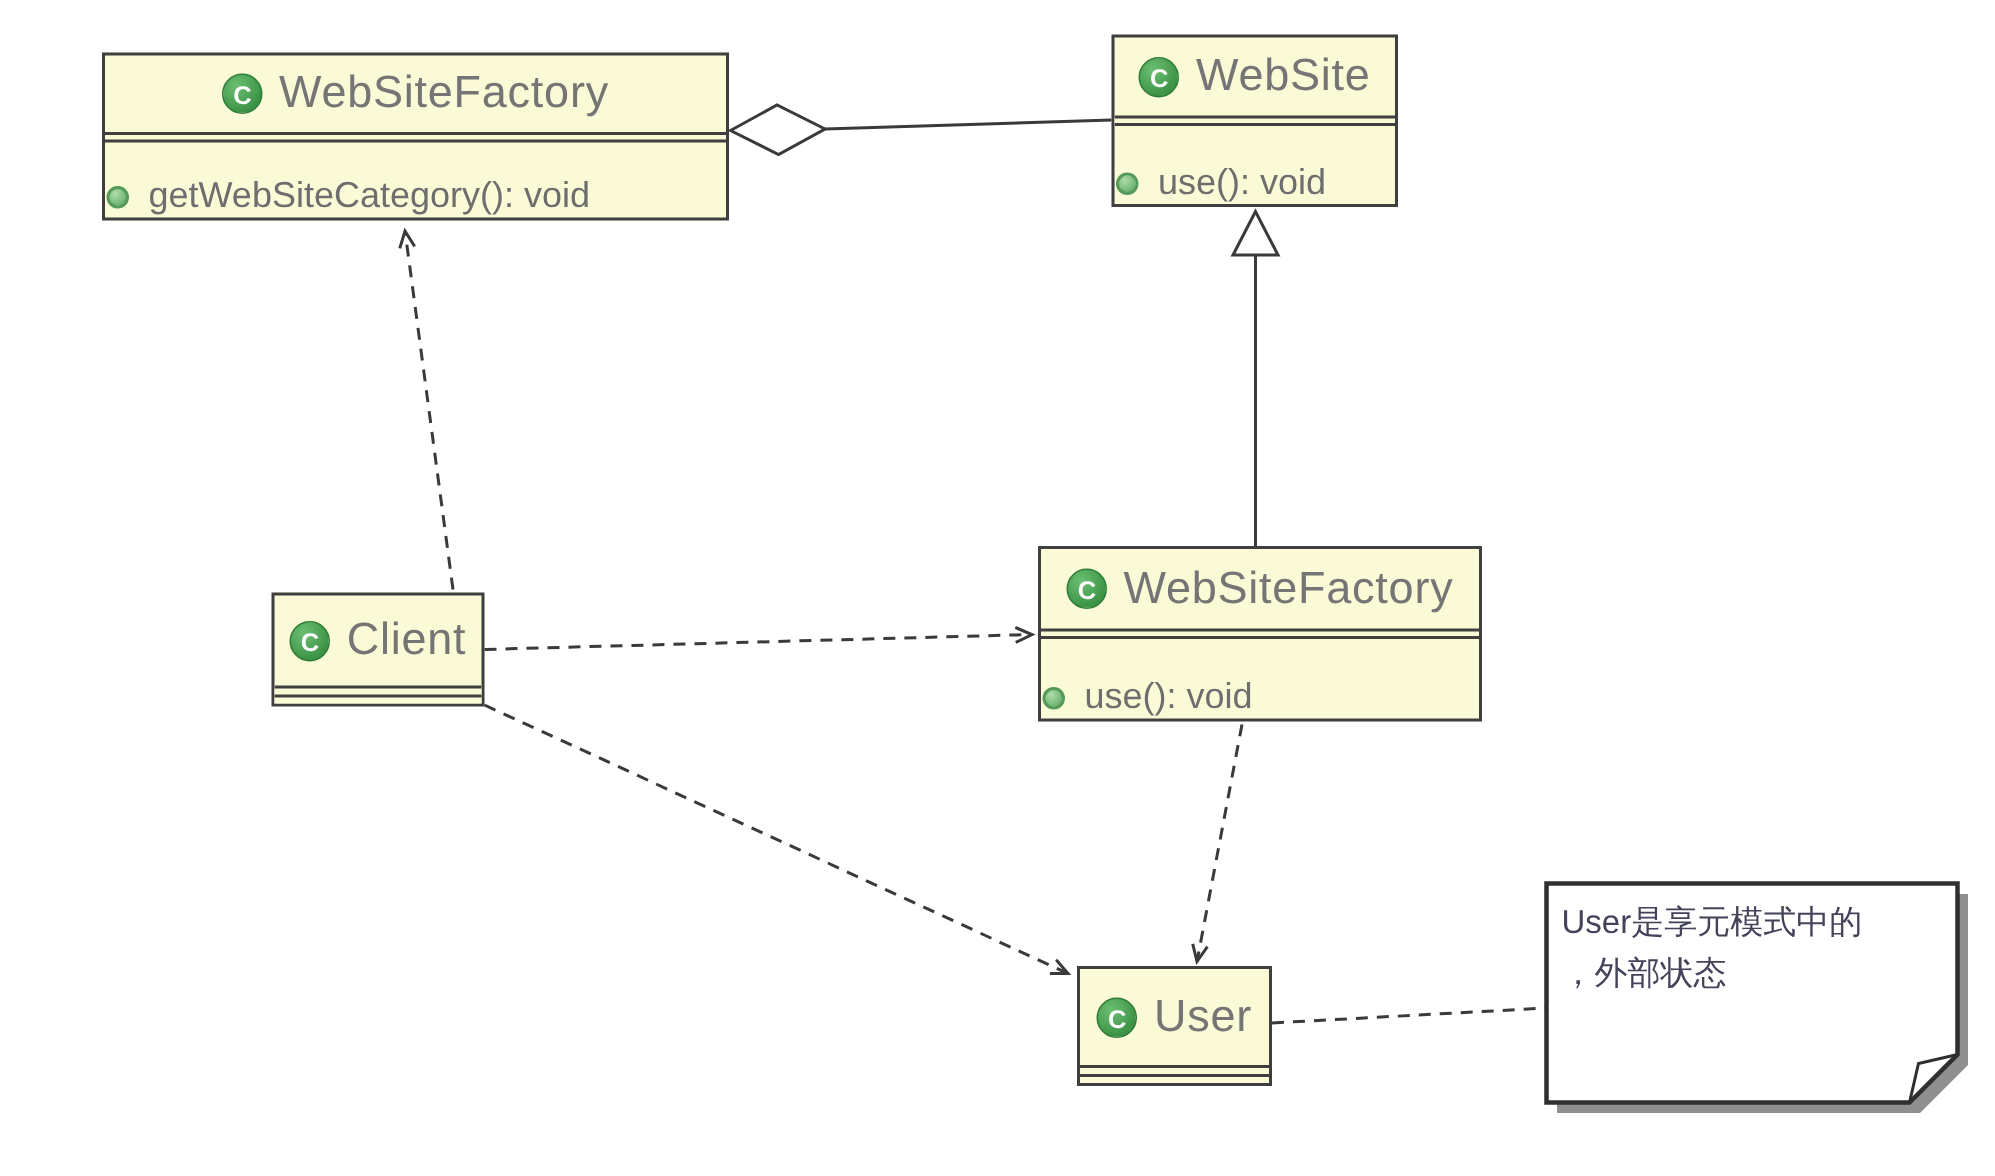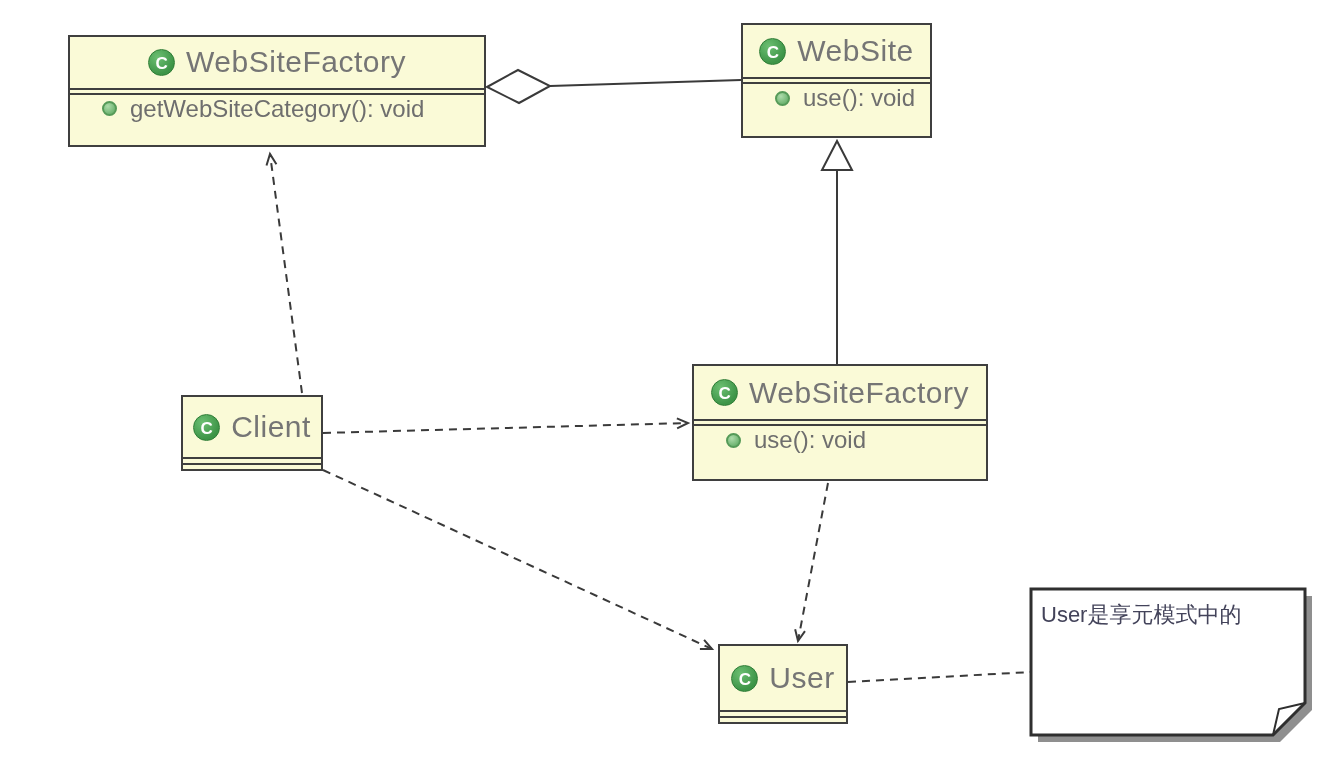--- a/index.html
+++ b/index.html
@@ -51,22 +51,22 @@
     height:3px;
     border-top:2px solid #3f3f3f;
     border-bottom:2px solid #3f3f3f;
     background:#fafad7;
     flex:0 0 auto;
   }
   .cls-methods{
     flex:0 0 auto;
     display:flex;
     flex-direction:column;
-    justify-content:flex-start;
-    padding-left:32px;
+    justify-content:flex-end;
+    padding-left:1px;
   }
   .method-row{
     display:flex;
     align-items:center;
     gap:13px;
   }
   .method-dot{
     width:15px;height:15px;
     border-radius:50%;
     background:radial-gradient(circle at 35% 30%, #aedcab, #6db370 75%);
@@ -194,15 +194,16 @@
     <div class="cls-header">
       <span class="cls-icon">C</span>
       <span class="cls-name">User</span>
     </div>
     <div class="cls-empty"></div>
     <div class="cls-empty"></div>
   </div>
 
   <div id="note-text">
     <div>User是享元模式中的</div>
+    <div>，外部状态</div>
   </div>
 
 </div>
 
 </body></html>

